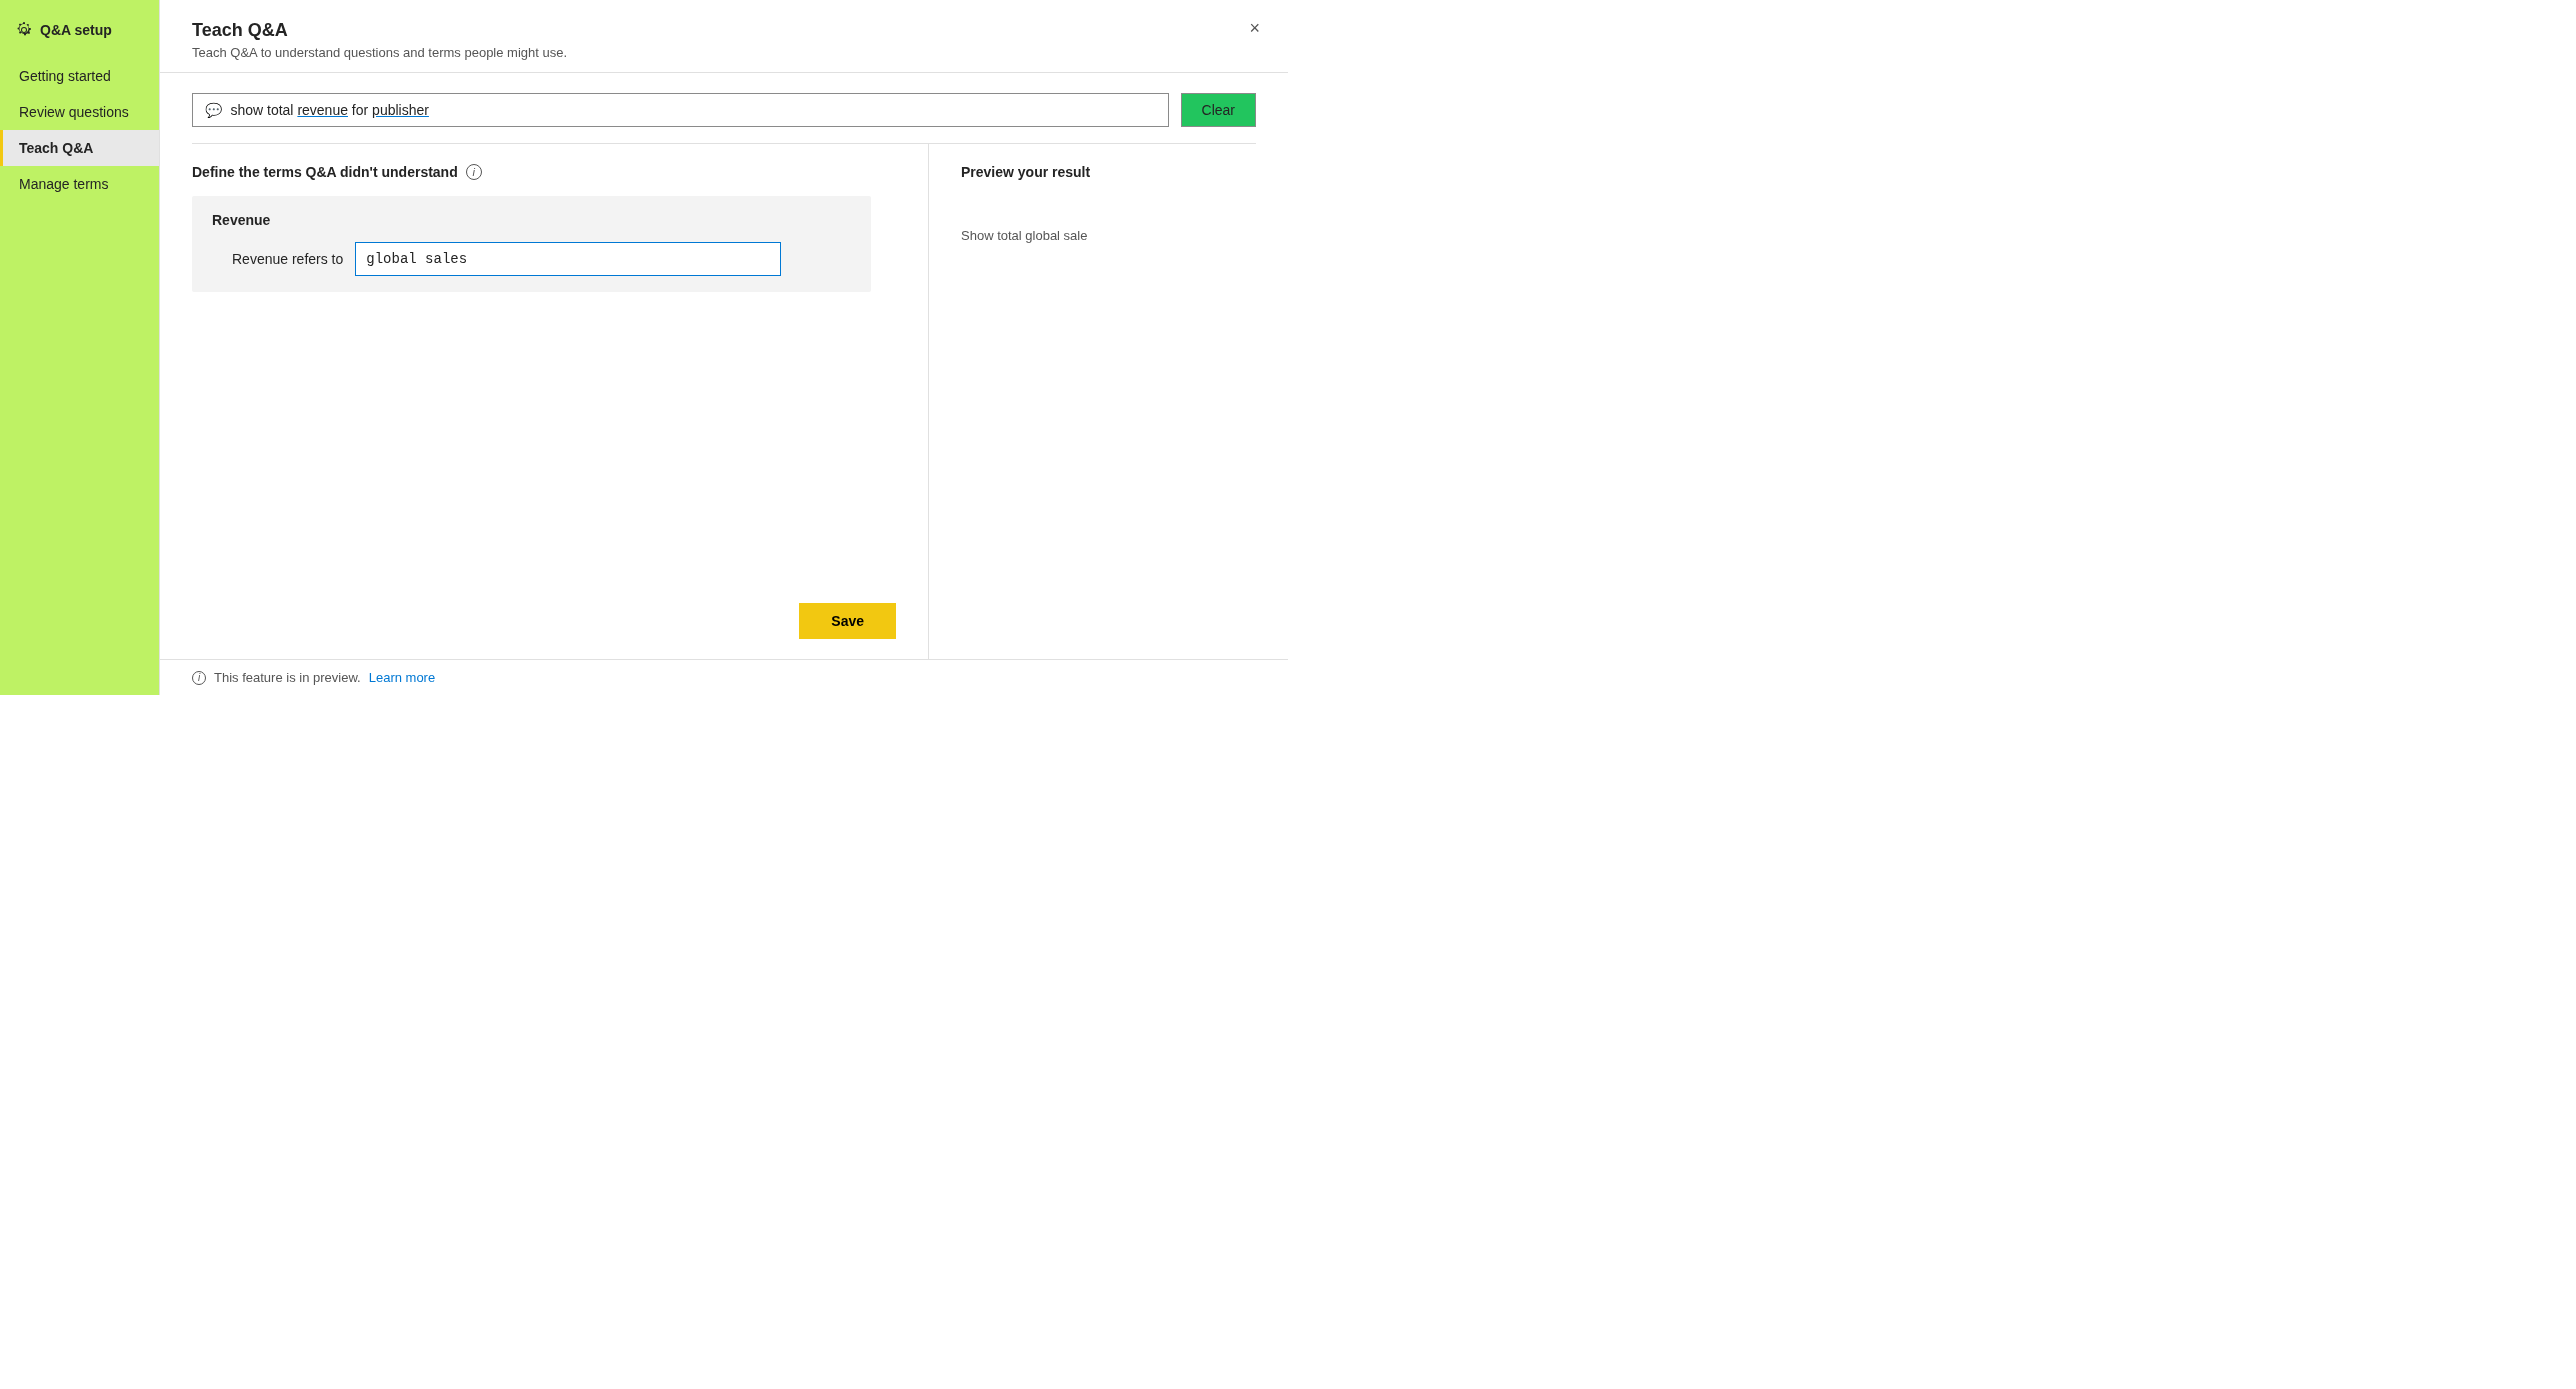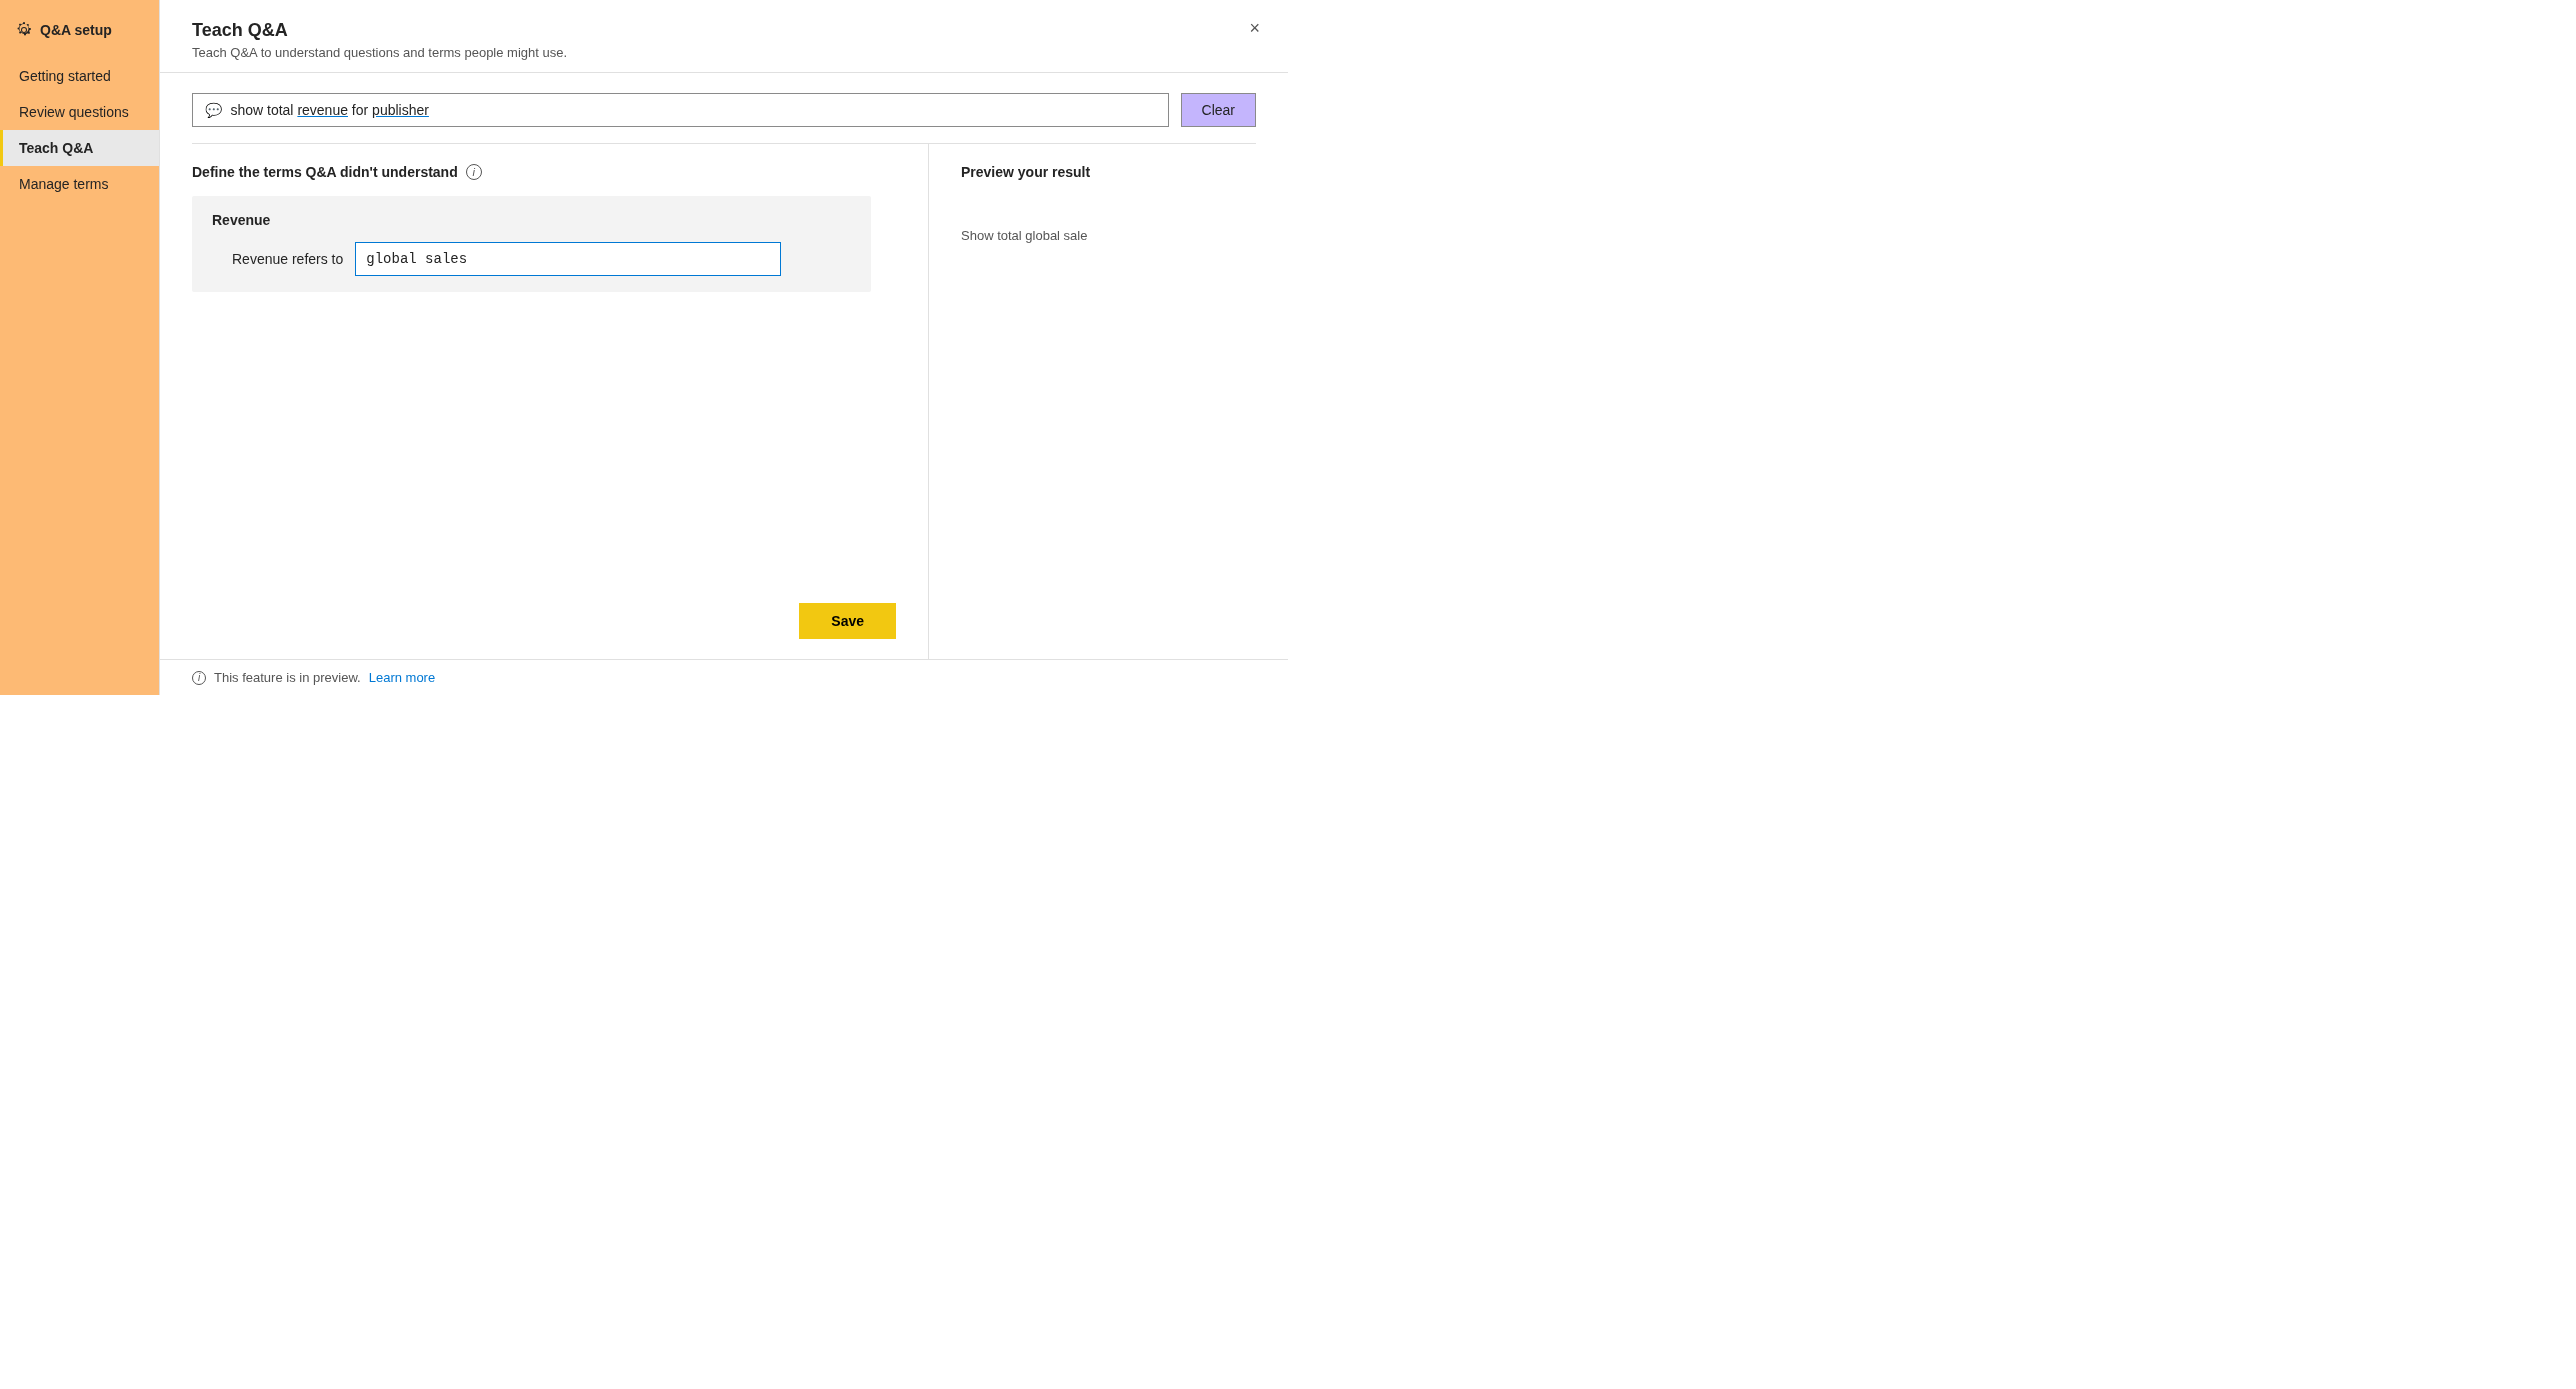--- a/index.html
+++ b/index.html
@@ -11,21 +11,21 @@
       width: 1288px;
       height: 695px;
       overflow: hidden;
       display: flex;
     }
 
     
     .sidebar {
       width: 160px;
       min-width: 160px;
-      background: #fdba74;
+      background: #bef264;
       border-right: 1px solid #e0e0e0;
       display: flex;
       flex-direction: column;
       padding-top: 10px;
     }
     .sidebar-header {
       display: flex;
       align-items: center;
       gap: 8px;
       padding: 12px 16px 20px 16px;
@@ -122,21 +122,21 @@
       font-size: 14px;
       color: #242424;
     }
     .underline-blue {
       text-decoration: underline;
       text-decoration-color: #0078d4;
       color: #242424;
     }
     .clear-btn {
       border: 1px solid #8a8a8a;
-      background: #c4b5fd;
+      background: #22c55e;
       padding: 8px 20px;
       font-size: 14px;
       cursor: pointer;
       white-space: nowrap;
       color: #242424;
     }
 
     
     .divider {
       border: none;

